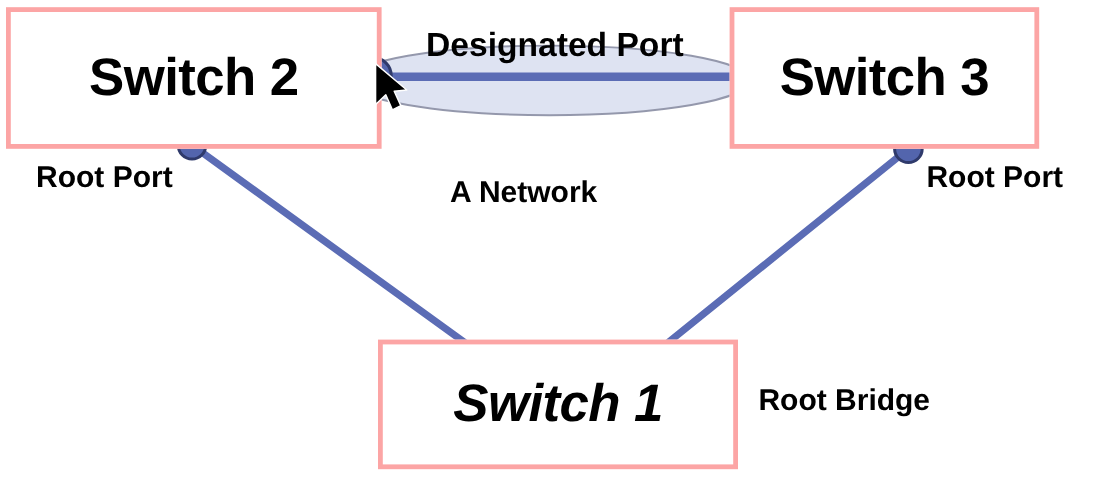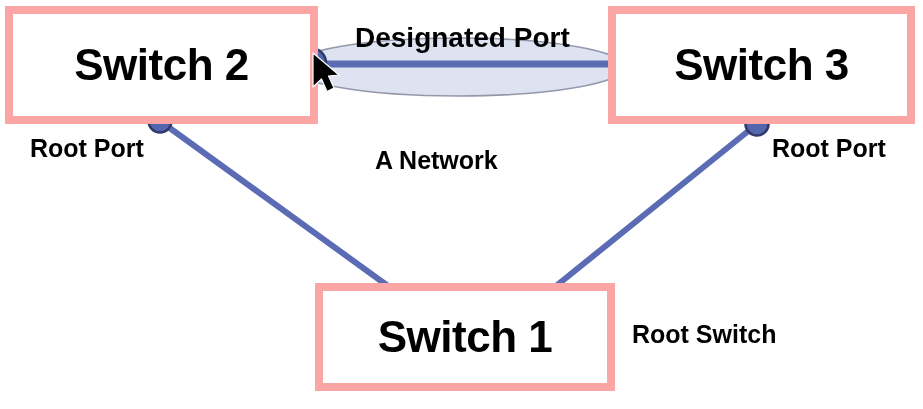--- a/index.html
+++ b/index.html
@@ -20,38 +20,38 @@
   #diagram-svg {
     position: absolute;
     left: 0;
     top: 0;
     width: 923px;
     height: 409px;
   }
   .switch-box {
     position: absolute;
     background: #ffffff;
-    border: 8px solid #fca5a5;
+    border: 4px solid #fca5a5;
     box-sizing: border-box;
     display: flex;
     align-items: center;
     justify-content: center;
   }
   .switch-label {
     font-family: "Liberation Sans", sans-serif;
     font-weight: bold;
     font-size: 44px;
     color: #000000;
     letter-spacing: -0.5px;
     line-height: 1;
     white-space: nowrap;
   }
   #switch2-box { left: 5px;   top: 6px;   width: 313px; height: 118px; }
-  #switch3-box { left: 608px; top: 6px;   width: 307px; height: 118px; }
-  #switch1-box { left: 315px; top: 283px; width: 300px; height: 108px; }
+  #switch3-box { left: 608px; top: 6px;   width: 258px; height: 118px; }
+  #switch1-box { left: 315px; top: 283px; width: 300px; height: 108px; font-style: italic; }
 
   .plain-label {
     position: absolute;
     font-family: "Liberation Sans", sans-serif;
     font-weight: bold;
     color: #000000;
     white-space: nowrap;
     line-height: 1;
   }
   #designated-port-label {
@@ -123,21 +123,21 @@
   </div>
 
   <div class="plain-label" id="designated-port-label">Designated Port</div>
 
   <div class="plain-label" id="root-port-left-label">Root Port</div>
 
   <div class="plain-label" id="root-port-right-label">Root Port</div>
 
   <div class="plain-label" id="network-label">A Network</div>
 
-  <div class="plain-label" id="root-bridge-label">Root Switch</div>
+  <div class="plain-label" id="root-bridge-label">Root Bridge</div>
 
   <svg id="cursor-layer" viewBox="0 0 923 409" xmlns="http://www.w3.org/2000/svg">
     <g transform="translate(313,53)">
       <path d="M0,0 L0,34 L8.5,26 L14,38.5 L21,35 L15.5,23 L26,22 Z" fill="#000000" stroke="#ffffff" stroke-width="1.2" stroke-linejoin="round"></path>
     </g>
   </svg>
 
 </div>
 
 </body></html>

